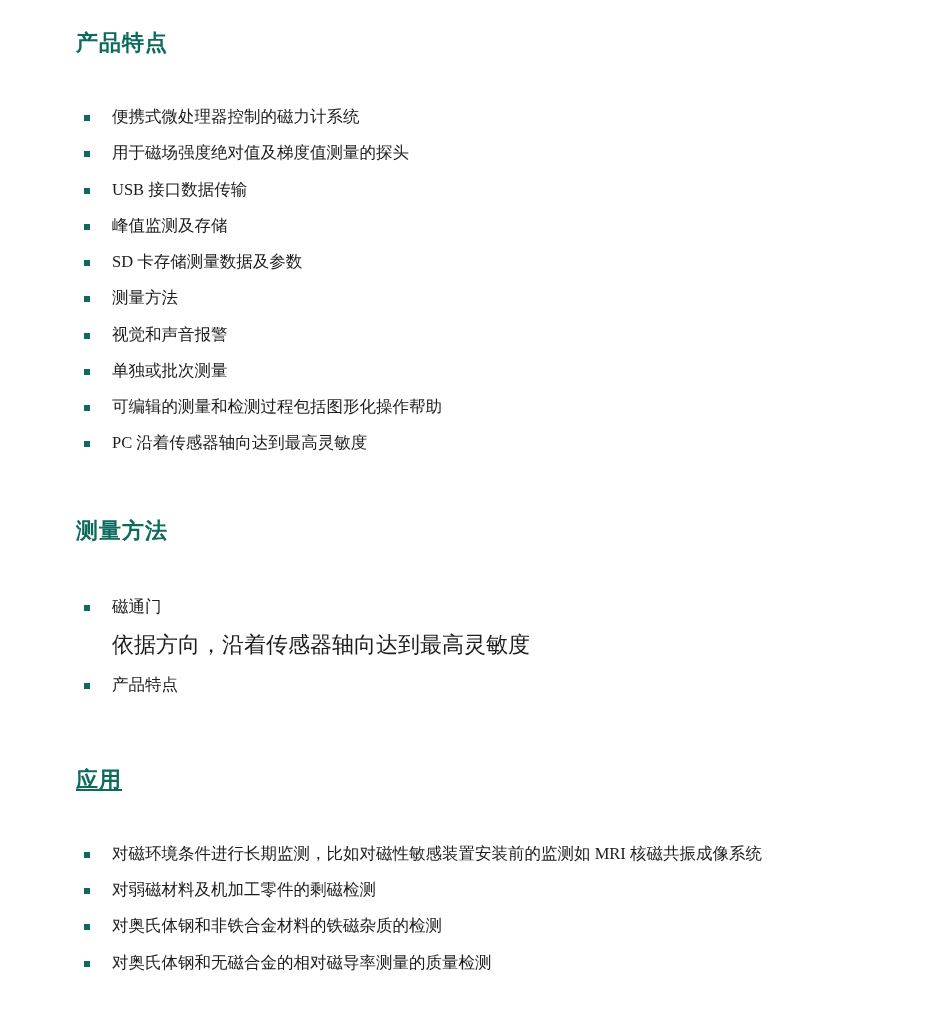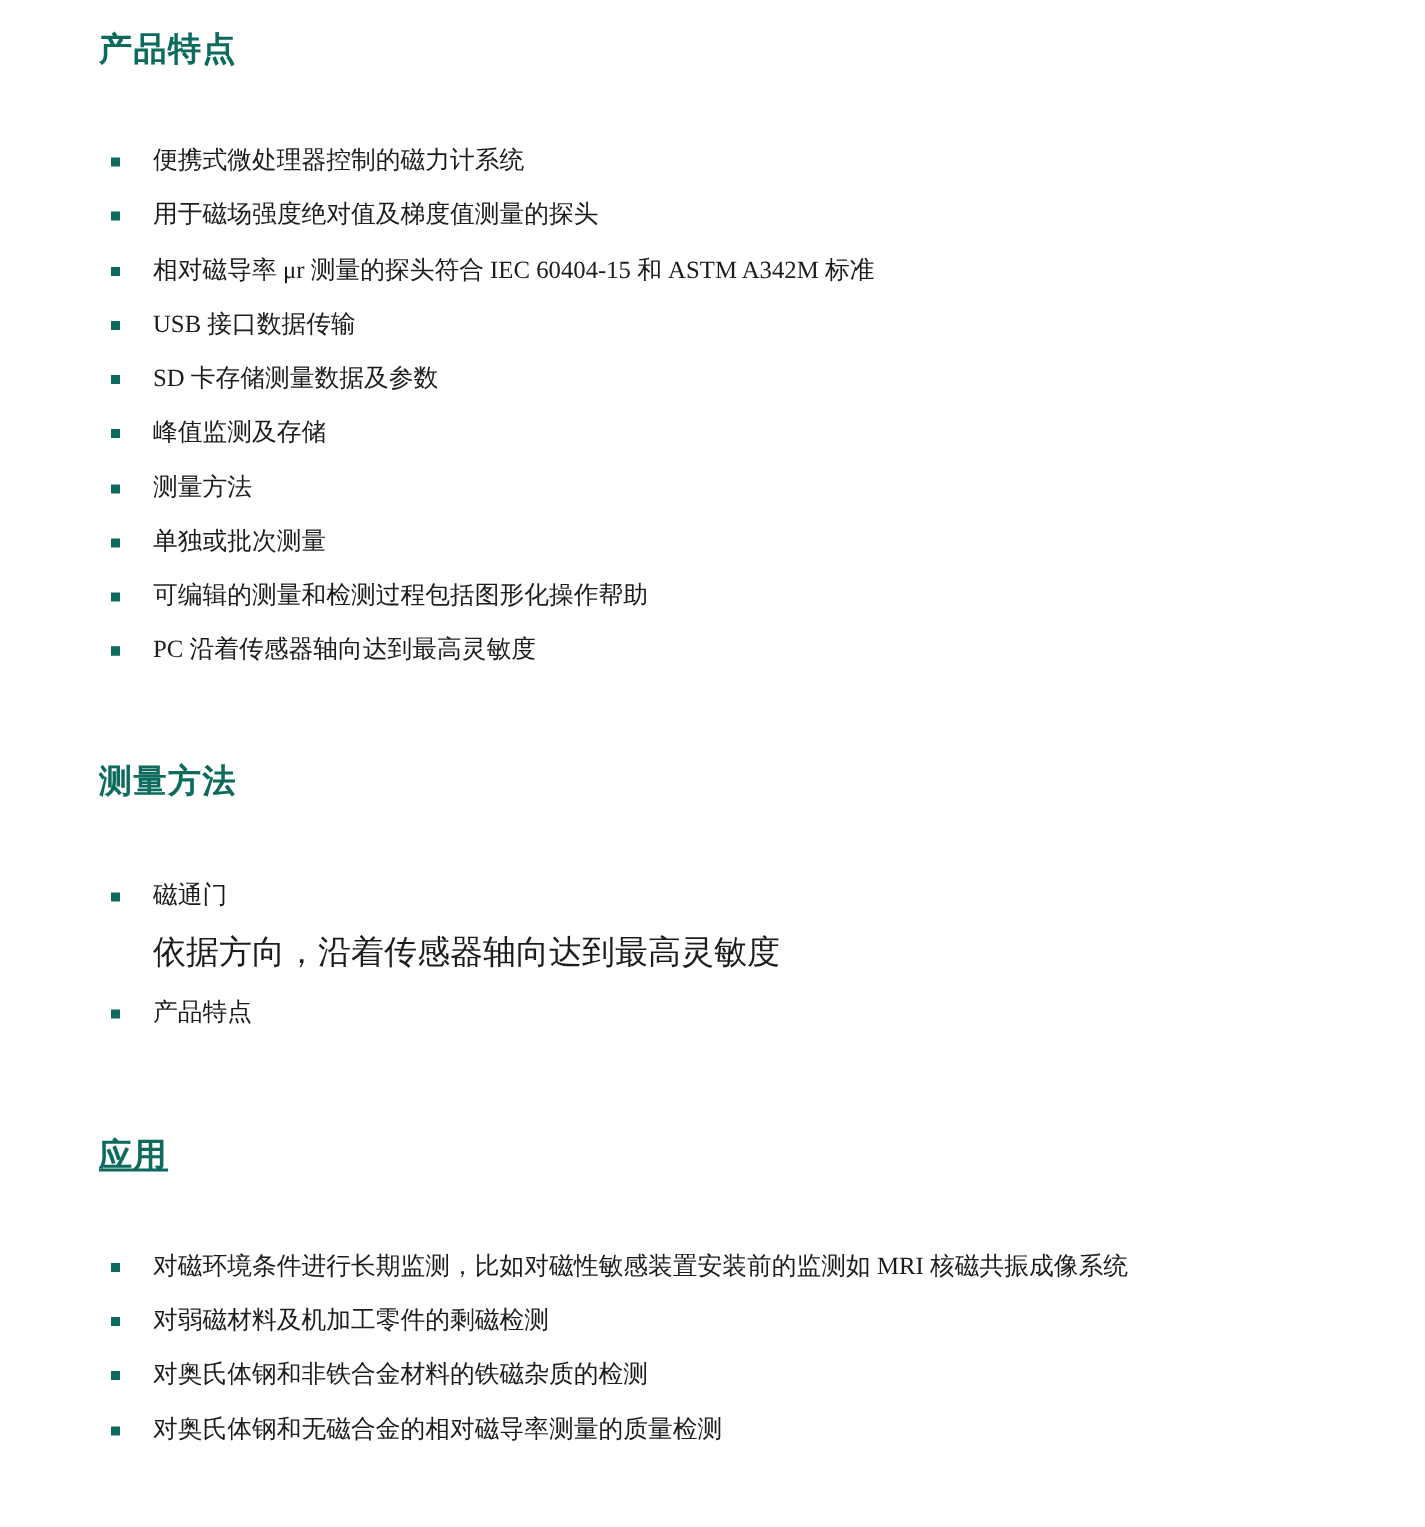--- a/index.html
+++ b/index.html
@@ -15,21 +15,21 @@
   }
   .page {
     width: 950px;
     min-height: 1018px;
     position: relative;
     box-sizing: border-box;
     padding: 0;
     background: #ffffff;
   }
   .section {
-    margin: 0;
+    margin: 10px;
   }
   .section-title {
     font-family: "Liberation Sans", sans-serif;
     font-weight: bold;
     font-size: 22px;
     color: #0d6b5e;
     letter-spacing: 1px;
     margin: 0;
     padding: 0;
   }
@@ -84,37 +84,37 @@
       <li>
           <span class="bullet-marker"></span>
           <span class="item-main">便携式微处理器控制的磁力计系统</span>
         </li>
       <li>
           <span class="bullet-marker"></span>
           <span class="item-main">用于磁场强度绝对值及梯度值测量的探头</span>
         </li>
       <li>
           <span class="bullet-marker"></span>
-          <span class="item-main">相对磁导率 μr 测量的探头符合 IEC 60404-15 和 ASTM A342M 标准</span>
+          <span class="item-main">USB 接口数据传输</span>
         </li>
       <li>
           <span class="bullet-marker"></span>
-          <span class="item-main">USB 接口数据传输</span>
+          <span class="item-main">峰值监测及存储</span>
         </li>
       <li>
           <span class="bullet-marker"></span>
           <span class="item-main">SD 卡存储测量数据及参数</span>
         </li>
       <li>
           <span class="bullet-marker"></span>
-          <span class="item-main">峰值监测及存储</span>
+          <span class="item-main">测量方法</span>
         </li>
       <li>
           <span class="bullet-marker"></span>
-          <span class="item-main">测量方法</span>
+          <span class="item-main">视觉和声音报警</span>
         </li>
       <li>
           <span class="bullet-marker"></span>
           <span class="item-main">单独或批次测量</span>
         </li>
       <li>
           <span class="bullet-marker"></span>
           <span class="item-main">可编辑的测量和检测过程包括图形化操作帮助</span>
         </li>
       <li>

